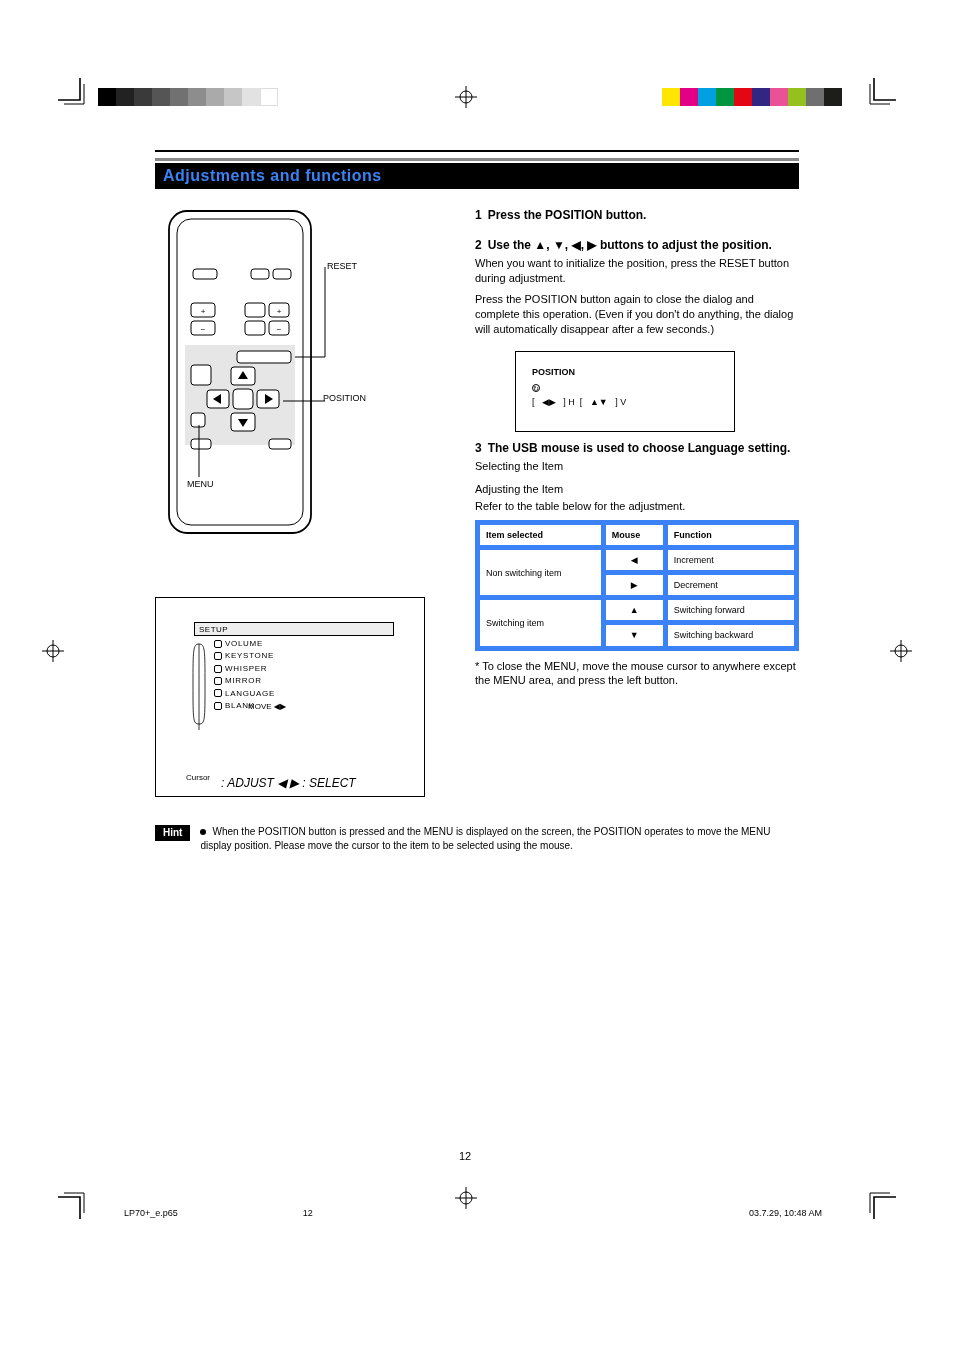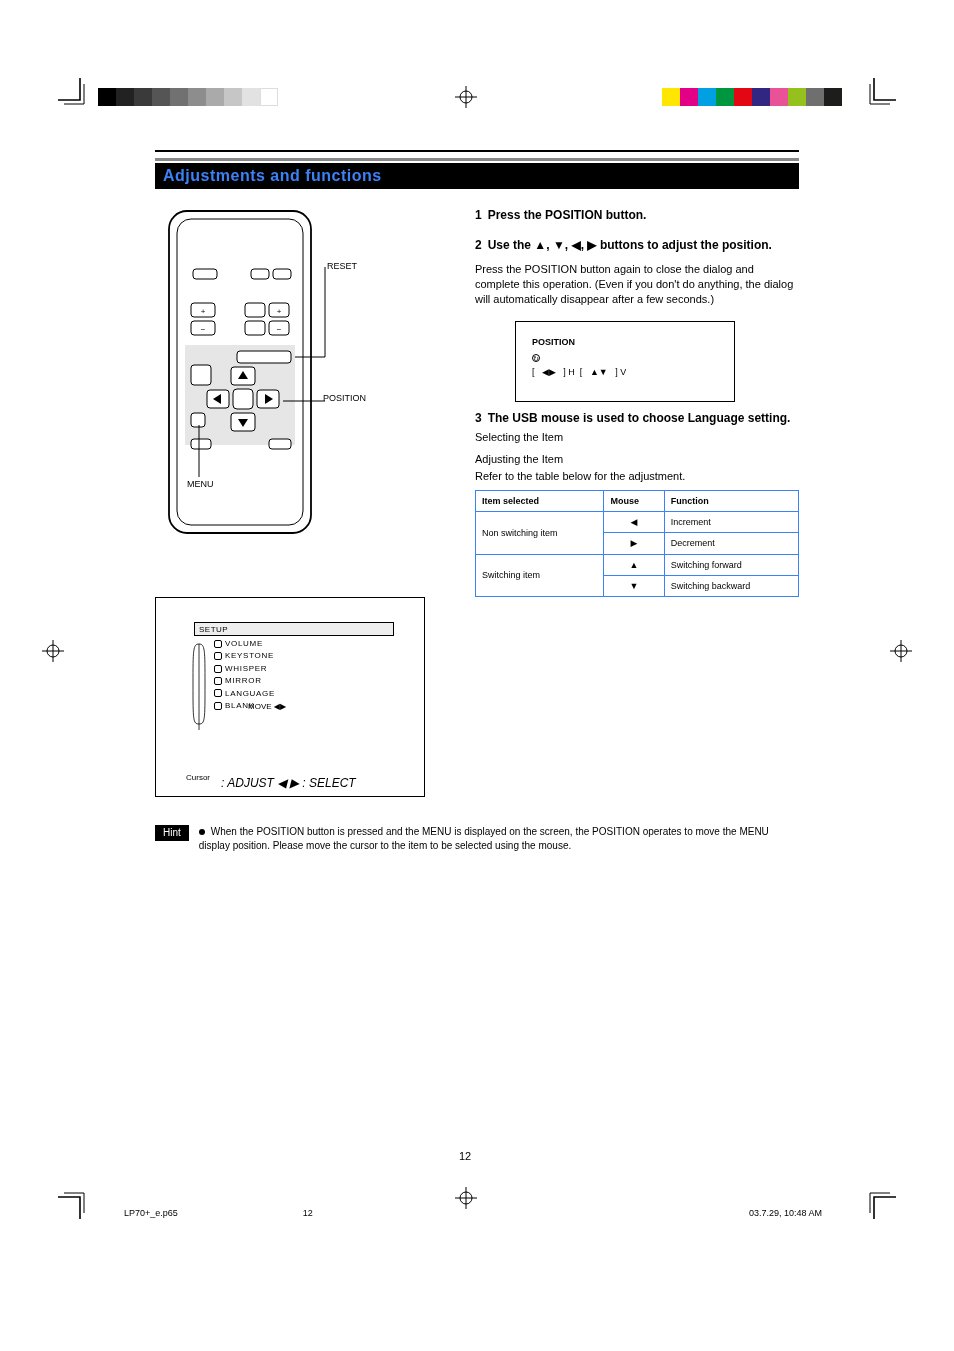--- a/index.html
+++ b/index.html
@@ -54,26 +54,26 @@
   .menu-header { position: absolute; top: 24px; left: 38px; right: 30px; height: 14px; background: #eee; border: .5px solid #000; font-size: 8px; display: flex; align-items: center; padding-left: 4px; letter-spacing: .5px; }
   .menu-items { position: absolute; top: 40px; left: 58px; font-size: 8px; line-height: 1.55; letter-spacing: .7px; }
   .menu-icon { display: inline-block; width: 8px; height: 8px; border: .5px solid #000; border-radius: 2px; margin-right: 3px; vertical-align: middle; }
   .cursor-loop { position: absolute; left: 36px; top: 42px; width: 14px; height: 90px; }
   .cursor-tip { position: absolute; left: 30px; top: 175px; font-size: 8px; }
   .menu-hint { position: absolute; top: 104px; left: 92px; font-size: 8px; }
   .arrow-note { position: absolute; bottom: 6px; left: 65px; font-size: 12px; font-style: italic; }
 
   
   table.adjust { border-collapse: collapse; width: 100%; font-size: 9px; margin-top: 6px; }
-  table.adjust td, table.adjust th { border: 1px solid #3b82f6; padding: 4px 6px; text-align: left; }
+  table.adjust td, table.adjust th { border: 5px solid #3b82f6; padding: 4px 6px; text-align: left; }
   table.adjust th { font-weight: bold; }
   .tri { font-size: 9px; }
 
   .hint-box { display: flex; gap: 10px; margin-top: 28px; font-size: 10px; }
-  .hint-tag { background: #000; color: #fff; padding: 2px 8px; font-size: 10px; font-weight: normal; height: 16px; flex: none; }
+  .hint-tag { background: #000; color: #fff; padding: 2px 8px; font-size: 10px; font-weight: bold; height: 16px; flex: none; }
   .hint-body { flex: 1; line-height: 1.4; }
   .hint-body .dot { display: inline-block; width: 6px; height: 6px; background: #000; border-radius: 50%; margin-right: 6px; vertical-align: middle; }
 
   .pagenum { position: absolute; left: 465px; top: 1150px; font-size: 11px; transform: translateX(-50%); }
   .footer-filename { position: absolute; left: 124px; top: 1208px; font-size: 9px; color: #000; }
   .footer-date { position: absolute; right: 132px; top: 1208px; font-size: 9px; color: #000; }
 </style>
 </head>
 <body>
 
@@ -245,20 +245,21 @@
           <span class="step-num">1</span>
           <span class="step-title">Press the POSITION button.</span>
         </div>
       </div>
 
       <div class="step">
         <div class="step-head">
           <span class="step-num">2</span>
           <span class="step-title">Use the ▲, ▼, ◀, ▶ buttons to adjust the position.</span>
         </div>
+        <div>When you want to initialize the position, press the RESET button during adjustment.</div>
         <div style="height:6px"></div>
         <div>Press the POSITION button again to close the dialog and complete this operation. (Even if you don't do anything, the dialog will automatically disappear after a few seconds.)</div>
       </div>
 
       <div class="osd-box" style="width:220px; margin-left:40px;">
         <div class="osd-title">POSITION</div>
         <div>
           <span style="border:.5px solid #000; border-radius:50%; display:inline-block; width:8px; height:8px; text-align:center; line-height:8px; font-size:7px">↻</span>
         </div>
         <div>
@@ -298,20 +299,21 @@
             <td>Switching forward</td>
           </tr>
           <tr>
             <td class="tri" style="text-align:center">▼</td>
             <td>Switching backward</td>
           </tr>
         </tbody>
           </table>
 
         <div style="height:8px"></div>
+        <div>* To close the MENU, move the mouse cursor to anywhere except the MENU area, and press the left button.</div>
       </div>
     </div>
   </div>
 
   <div class="hint-box">
     <div class="hint-tag">Hint</div>
     <div class="hint-body">
       <span class="dot"></span><span>When the POSITION button is pressed and the MENU is displayed on the screen, the POSITION operates to move the MENU display position. Please move the cursor to the item to be selected using the mouse.</span>
     </div>
   </div>

